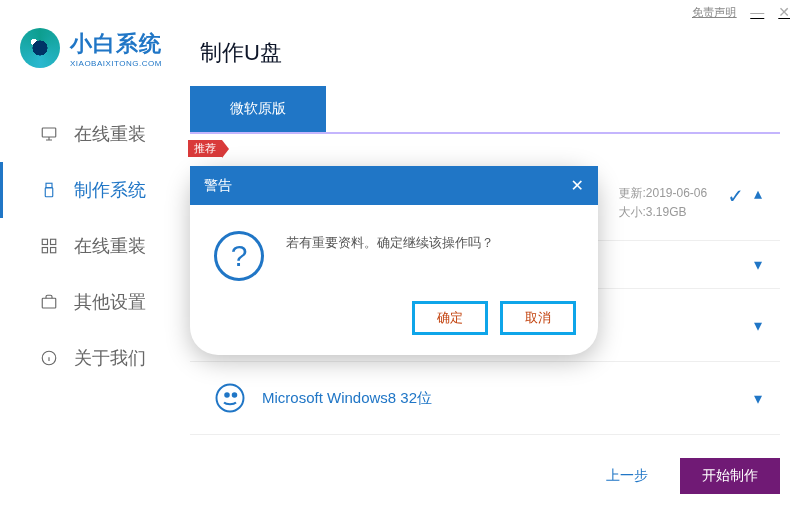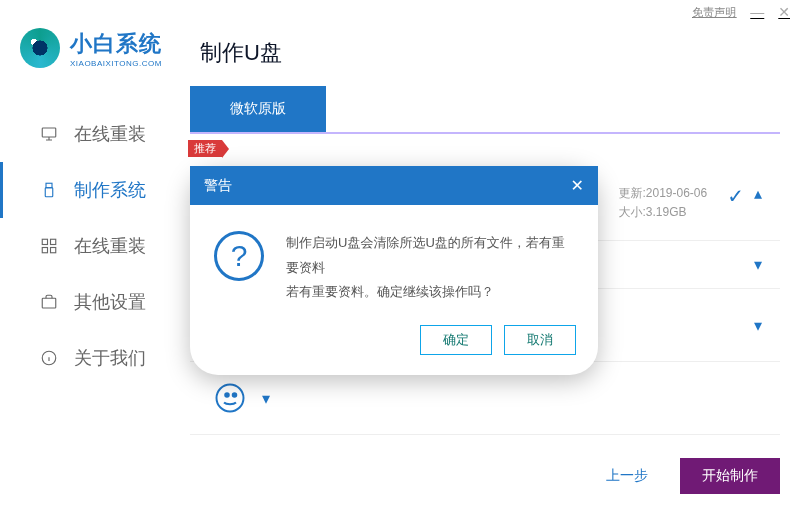--- a/index.html
+++ b/index.html
@@ -46,21 +46,21 @@
     .btn-ghost { background: #fff; color: #2076c6; border: none; }
     .btn-primary { background: #701a75; color: #fff; border: none; }
 
     .dialog { position: absolute; left: 190px; top: 166px; width: 408px; background: #fff; box-shadow: 0 6px 24px rgba(0,0,0,.25); z-index: 10; border-radius: 28px; }
     .dlg-head { background: #2076c6; color: #fff; display: flex; justify-content: space-between; align-items: center; padding: 10px 14px; font-size: 14px; }
     .dlg-close { cursor: pointer; font-size: 16px; }
     .dlg-body { display: flex; padding: 26px 24px 20px 24px; gap: 22px; }
     .q-icon { width: 50px; height: 50px; border: 3px solid #2076c6; border-radius: 50%; color: #2076c6; font-size: 30px; display: flex; align-items: center; justify-content: center; flex-shrink: 0; }
     .dlg-text { color: #555; font-size: 13px; line-height: 1.9; }
     .dlg-foot { display: flex; justify-content: flex-end; gap: 12px; padding: 0 22px 20px 0; }
-    .dlg-btn { padding: 5px 22px; font-size: 13px; border: 1px solid #0ea5e9; background: #fff; cursor: pointer; color: #0f766e; }
+    .dlg-btn { padding: 5px 22px; font-size: 13px; border: 3px solid #0ea5e9; background: #fff; cursor: pointer; color: #c2410c; }
   </style>
 </head>
 <body>
 
 <div class="titlebar">
   <a>免责声明</a>
   <span class="win-btn">—</span>
   <span class="win-btn">✕</span>
 </div>
 
@@ -157,40 +157,40 @@
         <span class="chevron">▾</span>
       </div>
 
       <div class="os-row">
         <span class="os-icon"><svg viewBox="0 0 24 24" width="36" height="36" fill="none" stroke="currentColor" stroke-width="1.3">
               <circle cx="12" cy="12" r="9"></circle>
               <circle cx="10" cy="10" r="1.2" fill="currentColor"></circle>
               <circle cx="15" cy="10" r="1.2" fill="currentColor"></circle>
               <path d="M8 15c1.5 1.5 6.5 1.5 8 0"></path>
             </svg></span>
+        <span class="os-name">Microsoft Windows8 32位</span>
         <span class="chevron">▾</span>
       </div>
     </div>
   </div>
 </div>
 
 <div class="footer">
   <button class="btn btn-ghost">上一步</button>
   <button class="btn btn-primary">开始制作</button>
 </div>
 
 <div class="dialog">
   <div class="dlg-head">
     <span>警告</span>
     <span class="dlg-close">✕</span>
   </div>
   <div class="dlg-body">
     <div class="q-icon">?</div>
     <div class="dlg-text">
-      <div>制作启动U盘会清除所选U盘的所有文件，若有重要资料</div>
       <div>若有重要资料。确定继续该操作吗？</div>
     </div>
   </div>
   <div class="dlg-foot">
     <button class="dlg-btn">确定</button>
     <button class="dlg-btn">取消</button>
   </div>
 </div>
 
 </body></html>

